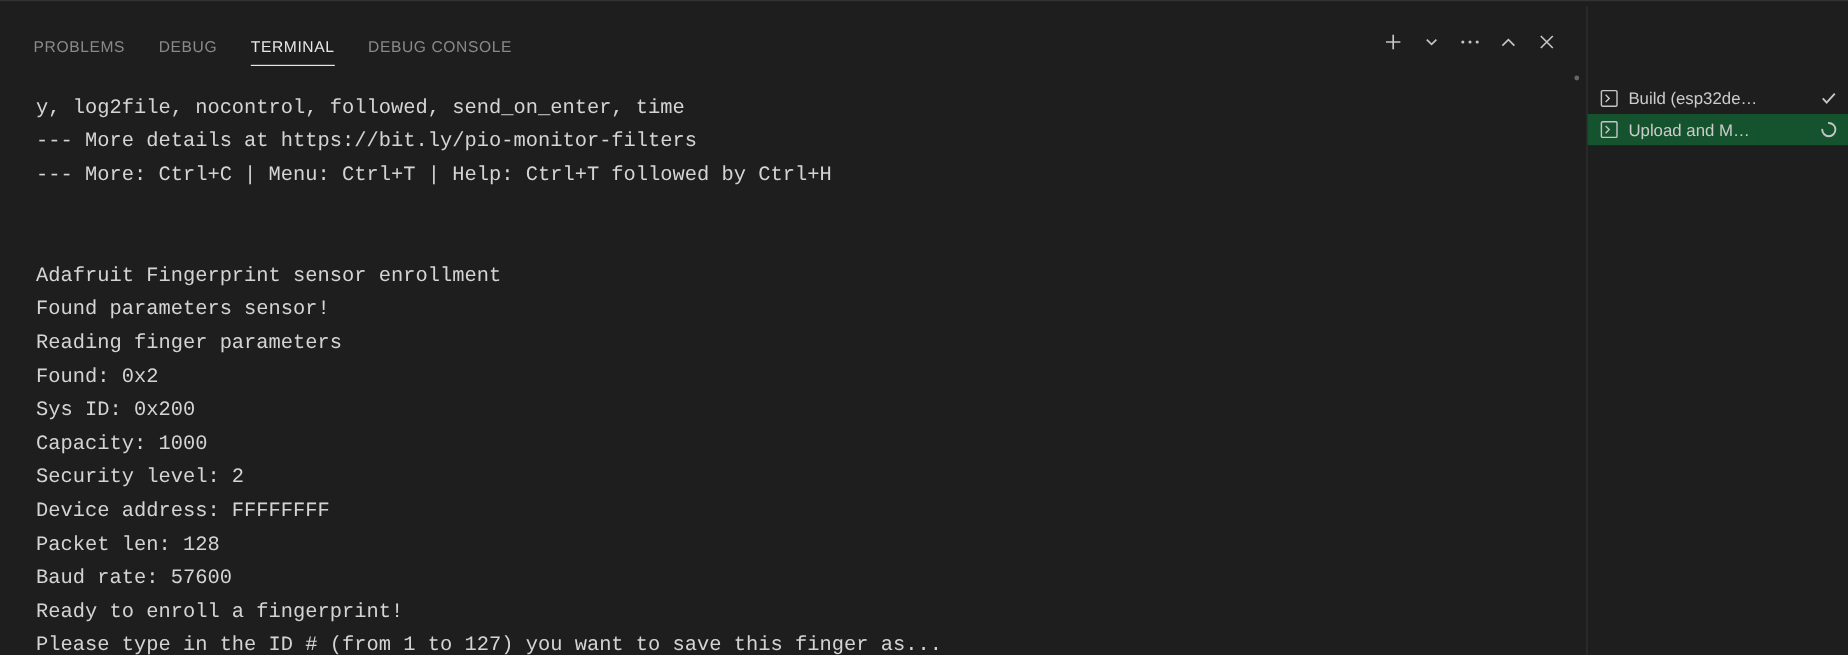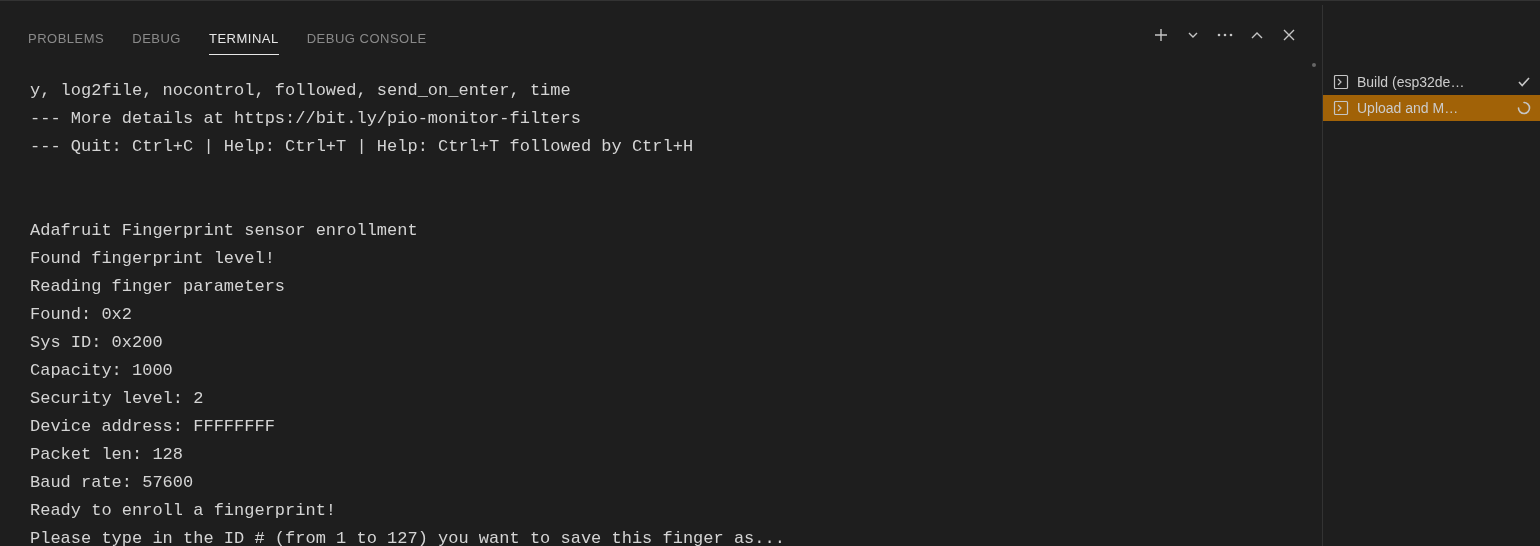--- a/index.html
+++ b/index.html
@@ -97,21 +97,21 @@
     display: flex;
     align-items: center;
     height: 26px;
     padding: 0 8px 0 10px;
     gap: 8px;
     font-size: 14px;
     color: #cccccc;
     cursor: pointer;
   }
   .task-item.active {
-    background: #a16207;
+    background: #14532d;
   }
   .task-icon {
     width: 16px;
     height: 16px;
     flex-shrink: 0;
   }
   .task-label {
     flex: 1;
     white-space: nowrap;
     overflow: hidden;
@@ -163,25 +163,25 @@
         </div>
         <div class="icon-btn">
           <svg width="14" height="14" viewBox="0 0 14 14" fill="none">
               <path d="M2 2l10 10M12 2L2 12" stroke="#c5c5c5" stroke-width="1.4"></path>
             </svg>
         </div>
       </div>
     </div>
     <div class="terminal-body"><span>y, log2file, nocontrol, followed, send_on_enter, time</span>
 <span>--- More details at https://bit.ly/pio-monitor-filters</span>
-<span>--- Quit: Ctrl+C | Help: Ctrl+T | Help: Ctrl+T followed by Ctrl+H</span>
+<span>--- More: Ctrl+C | Menu: Ctrl+T | Help: Ctrl+T followed by Ctrl+H</span>
 <span></span>
 <span></span>
 <span>Adafruit Fingerprint sensor enrollment</span>
-<span>Found fingerprint level!</span>
+<span>Found parameters sensor!</span>
 <span>Reading finger parameters</span>
 <span>Found: 0x2</span>
 <span>Sys ID: 0x200</span>
 <span>Capacity: 1000</span>
 <span>Security level: 2</span>
 <span>Device address: FFFFFFFF</span>
 <span>Packet len: 128</span>
 <span>Baud rate: 57600</span>
 <span>Ready to enroll a fingerprint!</span>
 <span>Please type in the ID # (from 1 to 127) you want to save this finger as...</span><div class="scroll-dot"></div></div>

